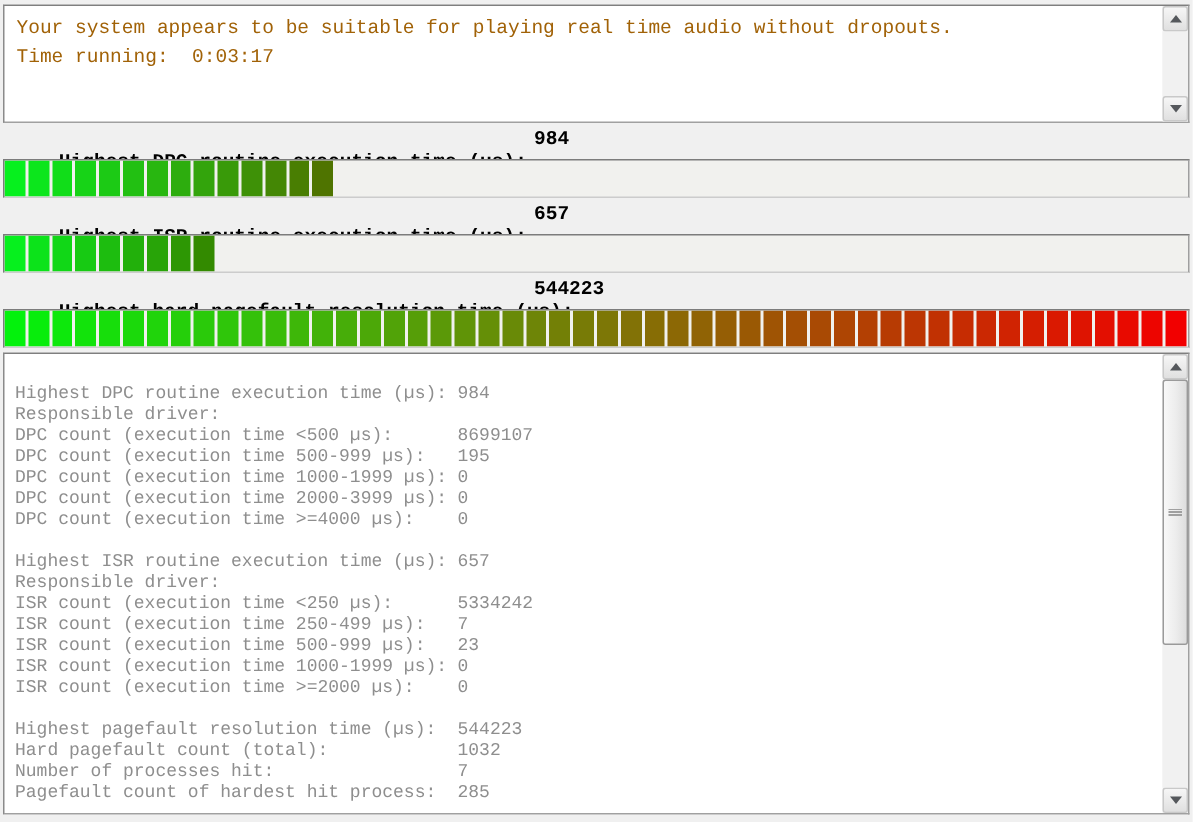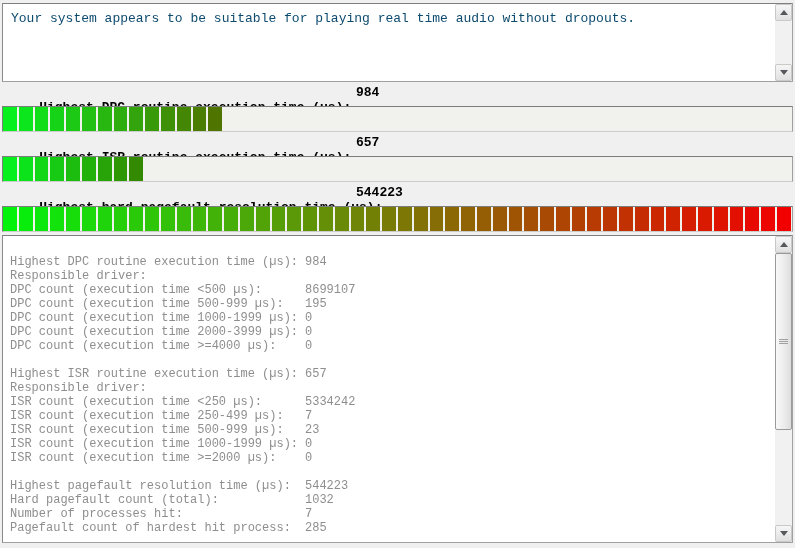--- a/index.html
+++ b/index.html
@@ -8,21 +8,21 @@
   .app { position: relative; width: 795px; height: 548px; background: #f0f0f0; }
 
   
   .textbox {
     position: absolute; background: #ffffff;
     border: 1px solid #a0a0a0; border-top-color: #7f7f7f; border-left-color: #8a8a8a;
   }
   .status-box { left: 2px; top: 3px; width: 791px; height: 79px; }
   .report-box { left: 2px; top: 235px; width: 791px; height: 308px; }
   .tb-content { position: absolute; left: 0; top: 0; right: 17px; bottom: 0; overflow: hidden; }
-  .status-content { padding: 5px 4px 0 8px; font-size: 13px; line-height: 19px; color: #0c4a6e; white-space: pre; }
+  .status-content { padding: 5px 4px 0 8px; font-size: 13px; line-height: 19px; color: #a16207; white-space: pre; }
   .report-content { padding: 5px 2px 0 7px; font-size: 12px; line-height: 14px; color: #8e8e8e; white-space: pre; }
   .rline { height: 14px; white-space: pre; }
   .rlabel { display: inline-block; width: 295px; white-space: pre; }
   .rvalue { white-space: pre; }
 
   
   .glabel {
     position: absolute; left: 0; width: 795px; height: 16px; padding-left: 8px;
     font-size: 13px; font-weight: bold; color: #000; white-space: pre;
   }
@@ -57,21 +57,21 @@
     display: flex; align-items: center; justify-content: center;
   }
   .sb-grip { width: 9px; height: 5px; background: repeating-linear-gradient(180deg, #a0a0a0 0 1px, rgba(0,0,0,0) 1px 2px); }
 </style>
 </head>
 <body>
 
 <div class="app">
 
   <div class="textbox status-box">
-    <div class="tb-content status-content" id="status-content"><div>Your system appears to be suitable for playing real time audio without dropouts.</div></div>
+    <div class="tb-content status-content" id="status-content"><div>Your system appears to be suitable for playing real time audio without dropouts.</div><div>Time running:  0:03:17</div></div>
     <div class="vscroll">
       <div class="sb-btn">
         <i class="arr arr-up"></i>
       </div>
       <div class="sb-track"></div>
       <div class="sb-btn">
         <i class="arr arr-down"></i>
       </div>
     </div>
   </div>

